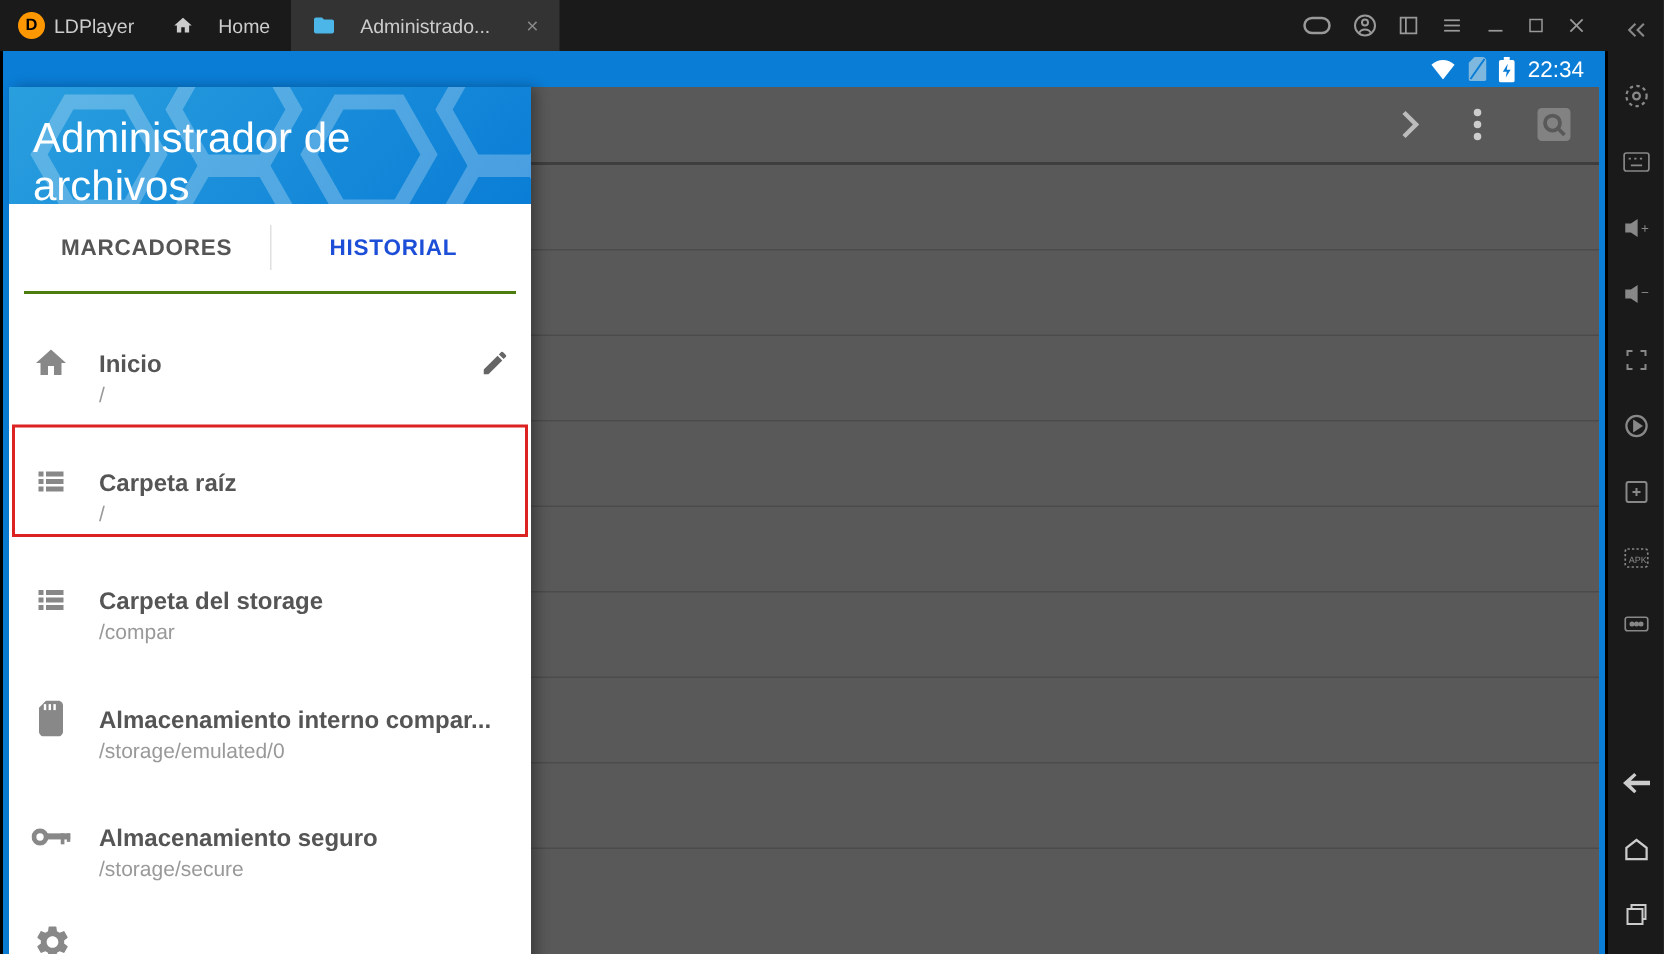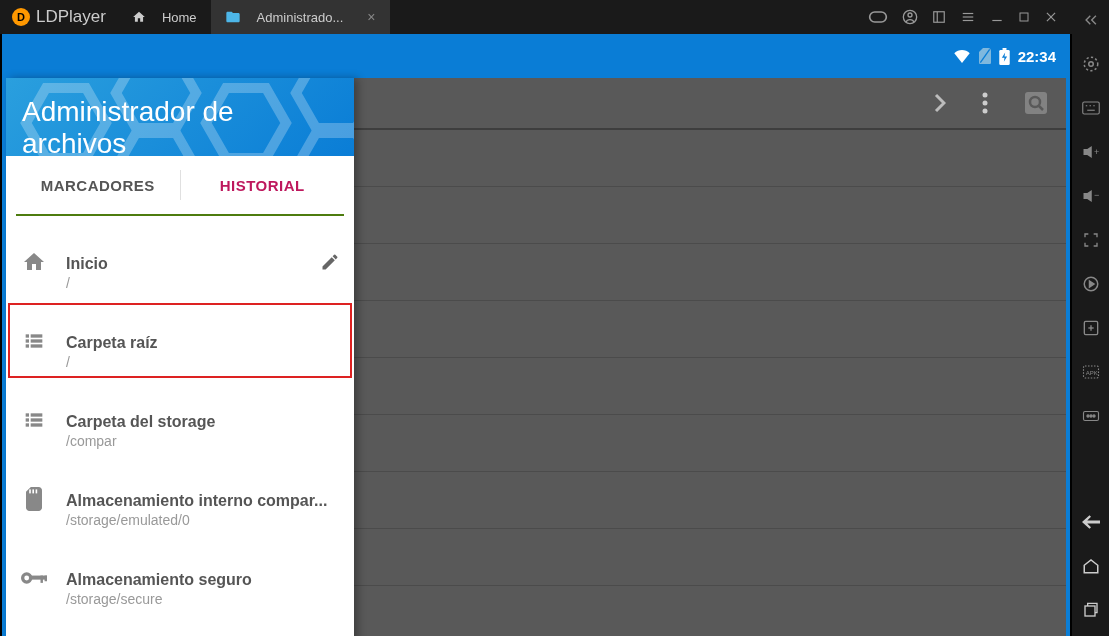--- a/index.html
+++ b/index.html
@@ -6,43 +6,43 @@
 body { width: 1109px; height: 636px; background: #000; overflow: hidden; display: flex; }
 
 .main-area { width: 1072px; height: 636px; display: flex; flex-direction: column; }
 .right-bar { width: 37px; height: 636px; background: #1a1a1a; display: flex; flex-direction: column; align-items: center; padding-top: 8px; gap: 20px; }
 .right-bar .icon-btn { color: #888; cursor: pointer; font-size: 16px; width: 24px; height: 24px; display: flex; align-items: center; justify-content: center; }
 .right-bar .spacer { flex: 1; }
 
 .titlebar { height: 34px; background: #1a1a1a; display: flex; align-items: center; color: #ccc; }
 .tb-logo { display: flex; align-items: center; padding: 0 12px; height: 100%; gap: 6px; }
 .tb-logo-icon { width: 18px; height: 18px; border-radius: 50%; background: #ff9800; display: flex; align-items: center; justify-content: center; color: #000; font-size: 11px; font-weight: bold; }
-.tb-logo-text { font-size: 17px; color: #ccc; }
+.tb-logo-text { font-size: 13px; color: #ccc; }
 .tb-tab { height: 34px; display: flex; align-items: center; padding: 0 14px; gap: 16px; font-size: 13px; color: #ccc; position: relative; }
 .tb-tab.home { background: #1a1a1a; }
 .tb-tab.active { background: #333; }
 .tb-tab .close { margin-left: 8px; color: #888; font-size: 14px; cursor: pointer; }
 .tb-spacer { flex: 1; }
 .tb-controls { display: flex; align-items: center; gap: 14px; padding-right: 14px; }
 .tb-ctrl { color: #999; cursor: pointer; font-size: 16px; }
 
 .android-screen { flex: 1; background: #595959; display: flex; flex-direction: column; border: 4px solid #0a7dd6; border-top: none; margin: 0 2px 2px 2px; }
 
-.status-bar { height: 44px; background: #0a7dd6; display: flex; align-items: center; justify-content: flex-end; padding-right: 10px; gap: 8px; color: #fff; font-size: 15px; font-weight: 700; }
+.status-bar { height: 24px; background: #0a7dd6; display: flex; align-items: center; justify-content: flex-end; padding-right: 10px; gap: 8px; color: #fff; font-size: 15px; font-weight: 400; }
 .status-icon { color: #fff; }
 
 .app-area { flex: 1; display: flex; position: relative; }
 
 .drawer { width: 348px; background: #fff; display: flex; flex-direction: column; box-shadow: 4px 0 8px rgba(0,0,0,0.3); z-index: 10; }
 .drawer-header { height: 78px; background: linear-gradient(135deg, #2a9fde 0%, #0a7dd6 100%); position: relative; padding: 18px 16px; overflow: hidden; }
 .drawer-header .hex-bg { position: absolute; inset: 0; opacity: 0.25; }
 .drawer-title { position: relative; color: #fff; font-size: 28px; font-weight: 400; line-height: 1.15; }
 
 .drawer-tabs { height: 60px; display: flex; align-items: center; border-bottom: 2px solid #4d7c0f; margin: 0 10px; }
-.drawer-tab { flex: 1; text-align: center; font-size: 15px; font-weight: 600; color: #be185d; letter-spacing: 0.5px; cursor: pointer; }
+.drawer-tab { flex: 1; text-align: center; font-size: 15px; font-weight: 600; color: #1d4ed8; letter-spacing: 0.5px; cursor: pointer; }
 .drawer-tab.active { color: #555; }
 .drawer-tab-sep { width: 1px; height: 30px; background: #e0e0e0; }
 
 .bookmarks { flex: 1; padding: 6px 0; overflow-y: auto; }
 .bm-item { display: flex; align-items: center; padding: 10px 14px; gap: 18px; cursor: pointer; position: relative; }
 .bm-item.highlighted { outline: 2px solid #d22; outline-offset: -4px; }
 .bm-icon { width: 28px; height: 28px; color: #888; display: flex; align-items: center; justify-content: center; flex-shrink: 0; }
 .bm-text { flex: 1; min-width: 0; }
 .bm-title { font-size: 16px; font-weight: 600; color: #555; white-space: nowrap; overflow: hidden; text-overflow: ellipsis; margin-top: 23px; }
 .bm-path { font-size: 14px; color: #999; margin-top: 2px; }

